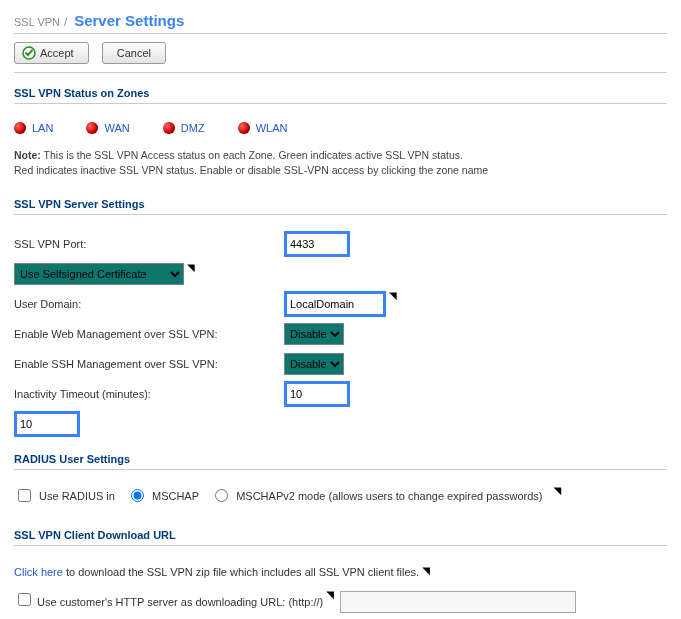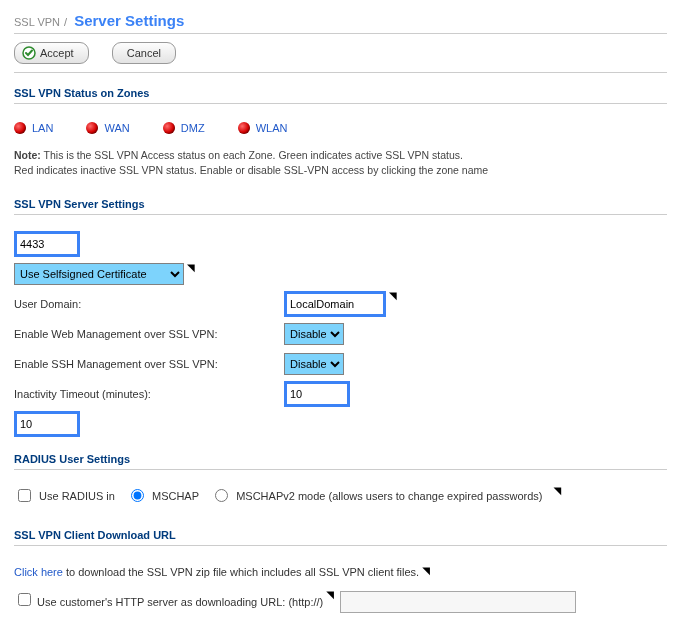--- a/index.html
+++ b/index.html
@@ -1,35 +1,35 @@
 <!DOCTYPE html>
 <html><head>
   <meta charset="utf-8">
   <style>
     body { margin:0; padding:10px 14px; font-family:Arial,Helvetica,sans-serif; font-size:11px; color:#333; width:653px; }
     .breadcrumb { padding:2px 0 4px; border-bottom:1px solid #ccc; }
     .bc-parent { color:#8a8a8a; font-size:11px; }
     .bc-sep { color:#8a8a8a; padding:0 4px; }
     .bc-title { color:#3b82f6; font-weight:bold; font-size:15px; }
     .toolbar { padding:8px 0; border-bottom:1px solid #ccc; }
-    .btn { display:inline-block; border:1px solid #9a9a9a; background:linear-gradient(#fdfdfd,#e3e3e3); border-radius:9px; height:22px; padding:0 14px; font-size:11px; line-height:20px; color:#333; margin-right:20px; cursor:pointer; }
+    .btn { display:inline-block; border:1px solid #9a9a9a; background:linear-gradient(#fdfdfd,#e3e3e3); border-radius:3px; height:22px; padding:0 14px; font-size:11px; line-height:20px; color:#333; margin-right:10px; cursor:pointer; }
     .btn-accept { padding-left:7px; }
     .btn-accept svg { vertical-align:-3px; margin-right:4px; }
     .section-header { color:#003b7d; font-weight:bold; font-size:11px; padding:14px 0 4px; border-bottom:1px solid #ccc; margin-bottom:14px; }
     .zones { padding:4px 0 14px; }
     .zone { display:inline-block; margin-right:30px; cursor:pointer; }
     .zone .dot { display:inline-block; width:12px; height:12px; border-radius:50%; background:radial-gradient(circle at 35% 35%, #ff6b6b 0%, #d40000 55%, #8a0000 100%); vertical-align:-2px; margin-right:6px; box-shadow:inset -1px -1px 1px rgba(0,0,0,.3); }
     .zone-label { color:#2159c9; font-size:11px; }
     .note { font-size:10.5px; color:#444; line-height:15px; margin-bottom:6px; }
     .note strong { font-weight:bold; }
     .form-row { display:flex; align-items:center; min-height:30px; }
     .form-label { width:270px; color:#333; }
     .form-control input[type=text] { border:3px solid #3b82f6; height:18px; padding:1px 3px; font-size:11px; width:54px; }
     .form-control input.wide { width:90px; }
-    .form-control select { border:1px solid #808080; height:22px; font-size:11px; padding:1px; background:#7dd3fc; }
+    .form-control select { border:1px solid #808080; height:22px; font-size:11px; padding:1px; background:#0f766e; }
     .form-control select.sel-lg { width:170px; }
     .form-control select.sel-sm { width:60px; }
     .tick { display:inline-block; color:#000; font-size:10px; margin-left:3px; vertical-align:top; line-height:10px; }
     .radio-row { padding:2px 0 10px; }
     .radio-row input { vertical-align:-2px; }
     .radio-row label { margin-right:8px; margin-left:2px; }
     .link { color:#2159c9; cursor:pointer; }
     .dl-row { padding:6px 0; }
     .url-input { border:1px solid #a7a7a7; height:18px; width:230px; margin-left:3px; background:#f7f7f7; }
   </style>
@@ -61,20 +61,21 @@
 </div>
 
 <div class="note">
   <strong>Note:</strong> <span>This is the SSL VPN Access status on each Zone. Green indicates active SSL VPN status.</span><br>
   <span>Red indicates inactive SSL VPN status. Enable or disable SSL-VPN access by clicking the zone name</span>
 </div>
 
 <div class="section-header">SSL VPN Server Settings</div>
 
 <div class="form-row">
+  <div class="form-label">SSL VPN Port:</div>
   <div class="form-control"><input type="text" value="4433" style=""></div>
 </div>
 <div class="form-row">
   <div class="form-control"><select class="sel-lg"><option>Use Selfsigned Certificate</option></select><span class="tick">◥</span></div>
 </div>
 <div class="form-row">
   <div class="form-label">User Domain:</div>
   <div class="form-control"><input type="text" class="wide" value="LocalDomain" style=""><span class="tick">◥</span></div>
 </div>
 <div class="form-row">

